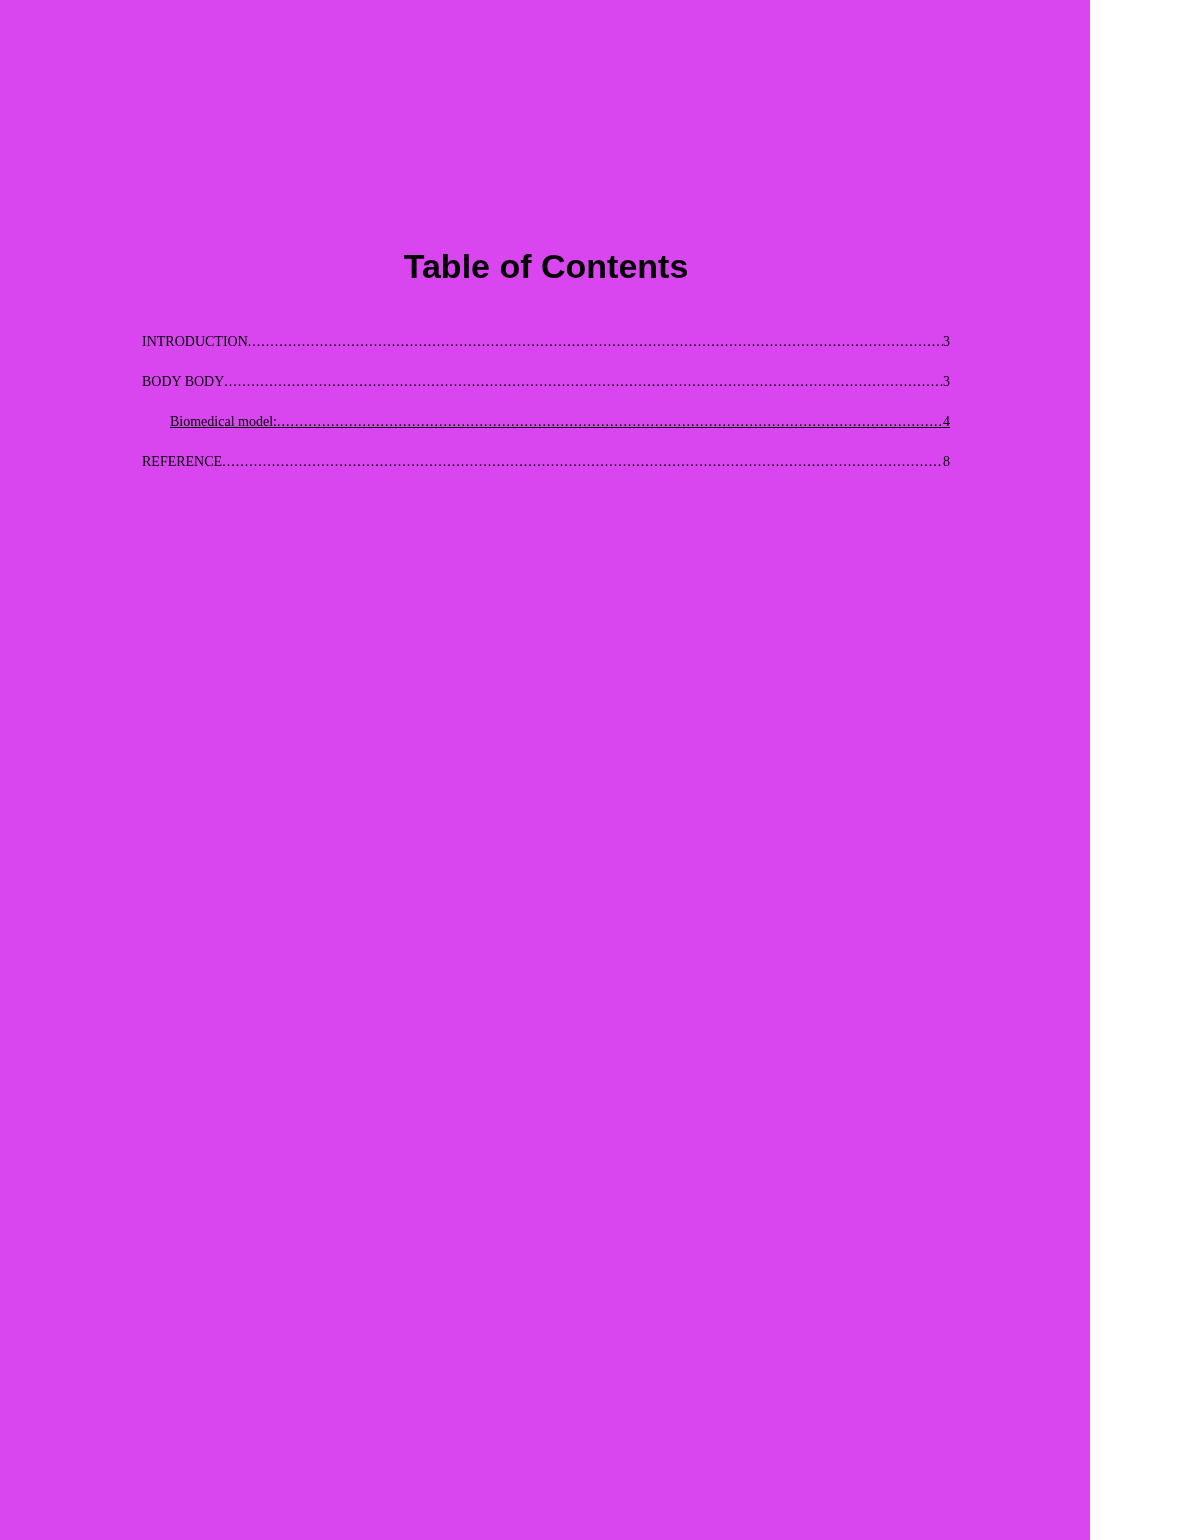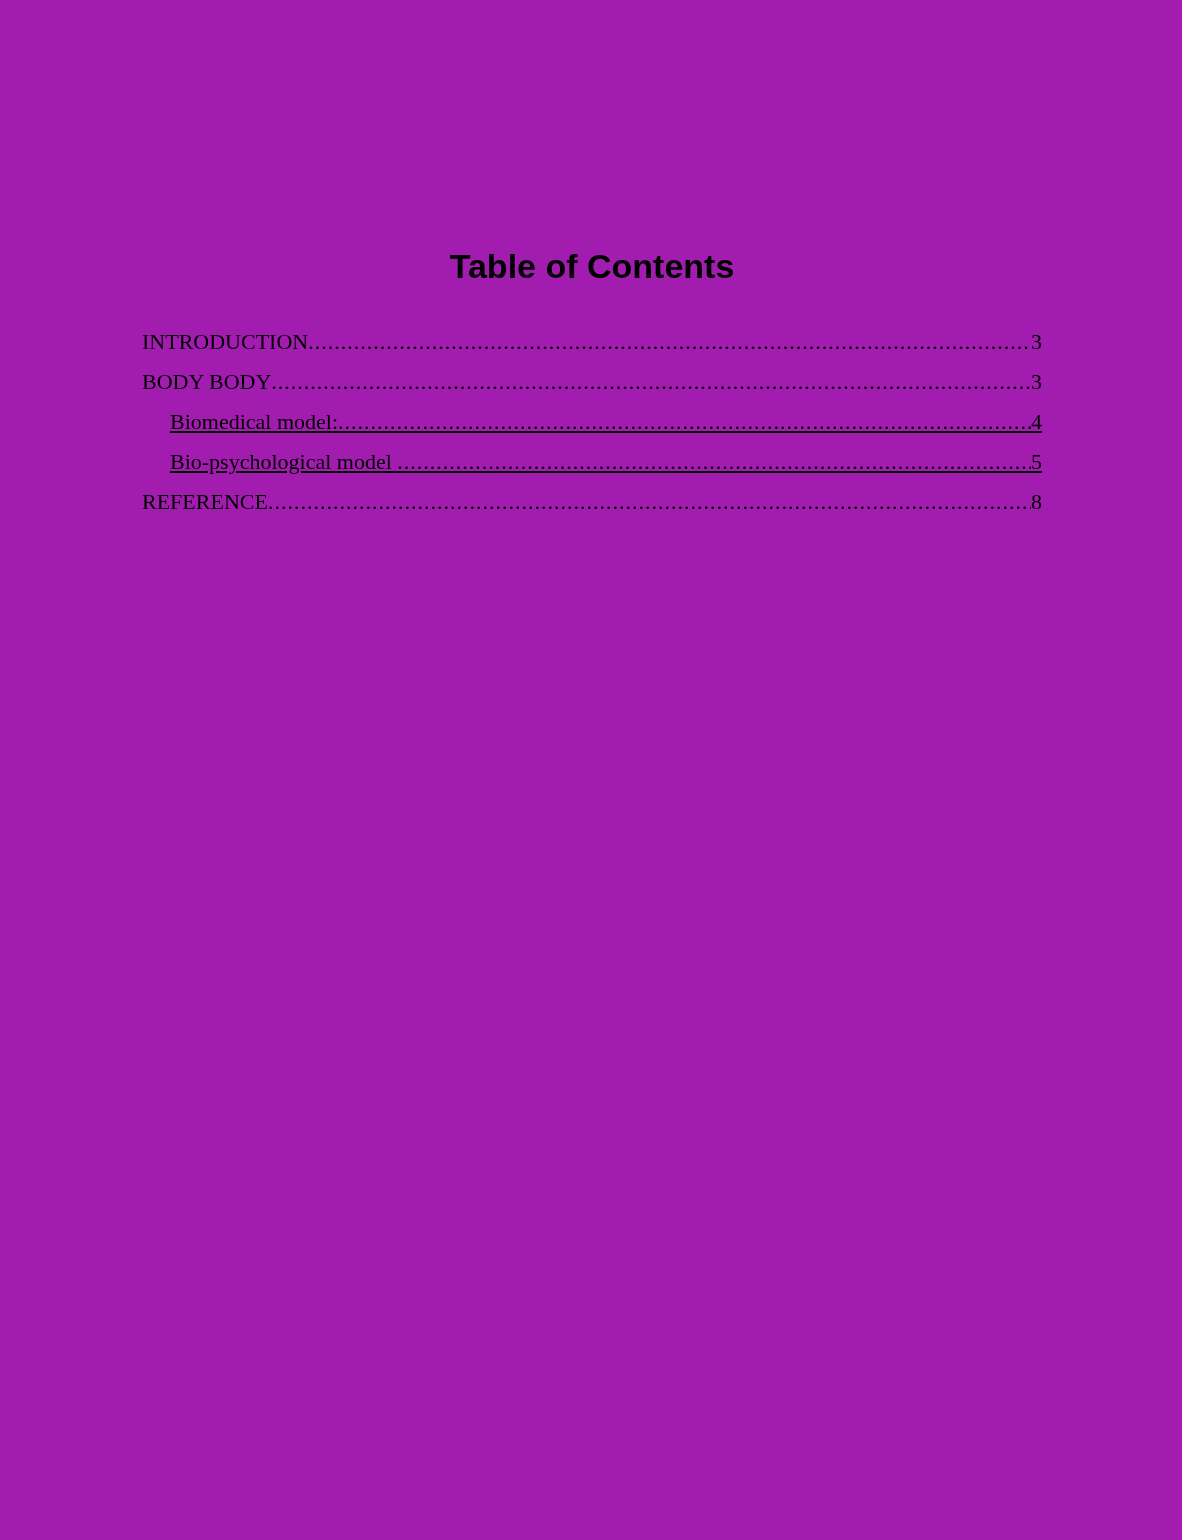--- a/index.html
+++ b/index.html
@@ -2,41 +2,41 @@
 <html><head>
 <meta charset="utf-8">
 <style>
   html, body {
     margin: 0;
     padding: 0;
     background: #ffffff;
   }
   .page {
     position: relative;
-    width: 1182px;
+    width: 1090px;
     height: 1540px;
     box-sizing: border-box;
-    background: #a21caf;
+    background: #d946ef;
     color: #000000;
     padding: 248px 140px 0 142px;
     overflow: hidden;
   }
   .doc-title {
     font-family: "Liberation Sans", sans-serif;
     font-weight: bold;
     font-size: 34px;
     line-height: 1.1;
     text-align: center;
     margin: 0;
     color: #000000;
   }
   .toc {
     margin-top: 37px;
     font-family: "Liberation Serif", serif;
-    font-size: 22px;
+    font-size: 14px;
     color: #000000;
   }
   .toc-row {
     display: flex;
     align-items: baseline;
     line-height: 40px;
     cursor: default;
   }
   .toc-row.level-2 {
     padding-left: 28px;
@@ -82,25 +82,20 @@
       <span class="toc-leader"></span>
       <span class="toc-page">3</span>
     </div>
 
     <div class="toc-row level-2">
       <span class="toc-label">Biomedical model:</span>
       <span class="toc-leader"></span>
       <span class="toc-page">4</span>
     </div>
 
-    <div class="toc-row level-2">
-      <span class="toc-label">Bio-psychological model </span>
-      <span class="toc-leader"></span>
-      <span class="toc-page">5</span>
-    </div>
 
 
     <div class="toc-row level-1">
       <span class="toc-label">REFERENCE</span>
       <span class="toc-leader"></span>
       <span class="toc-page">8</span>
     </div>
 
   </div>
 </div>

